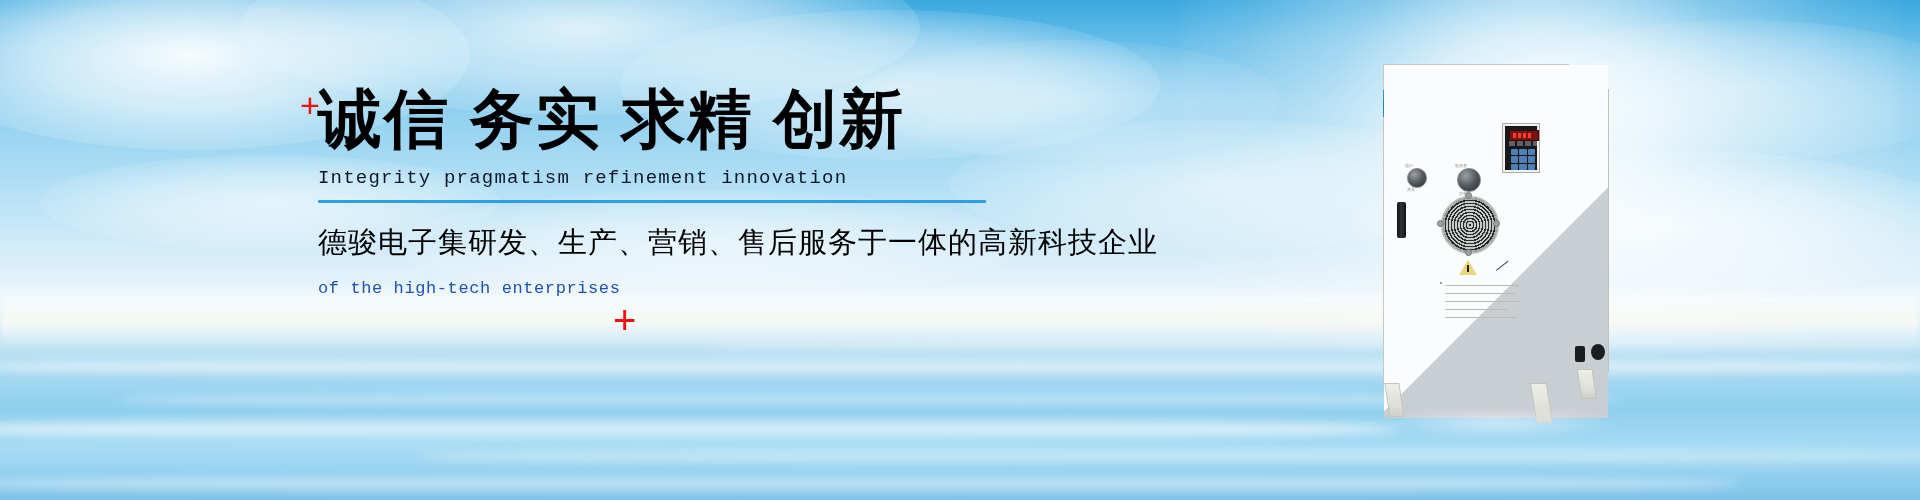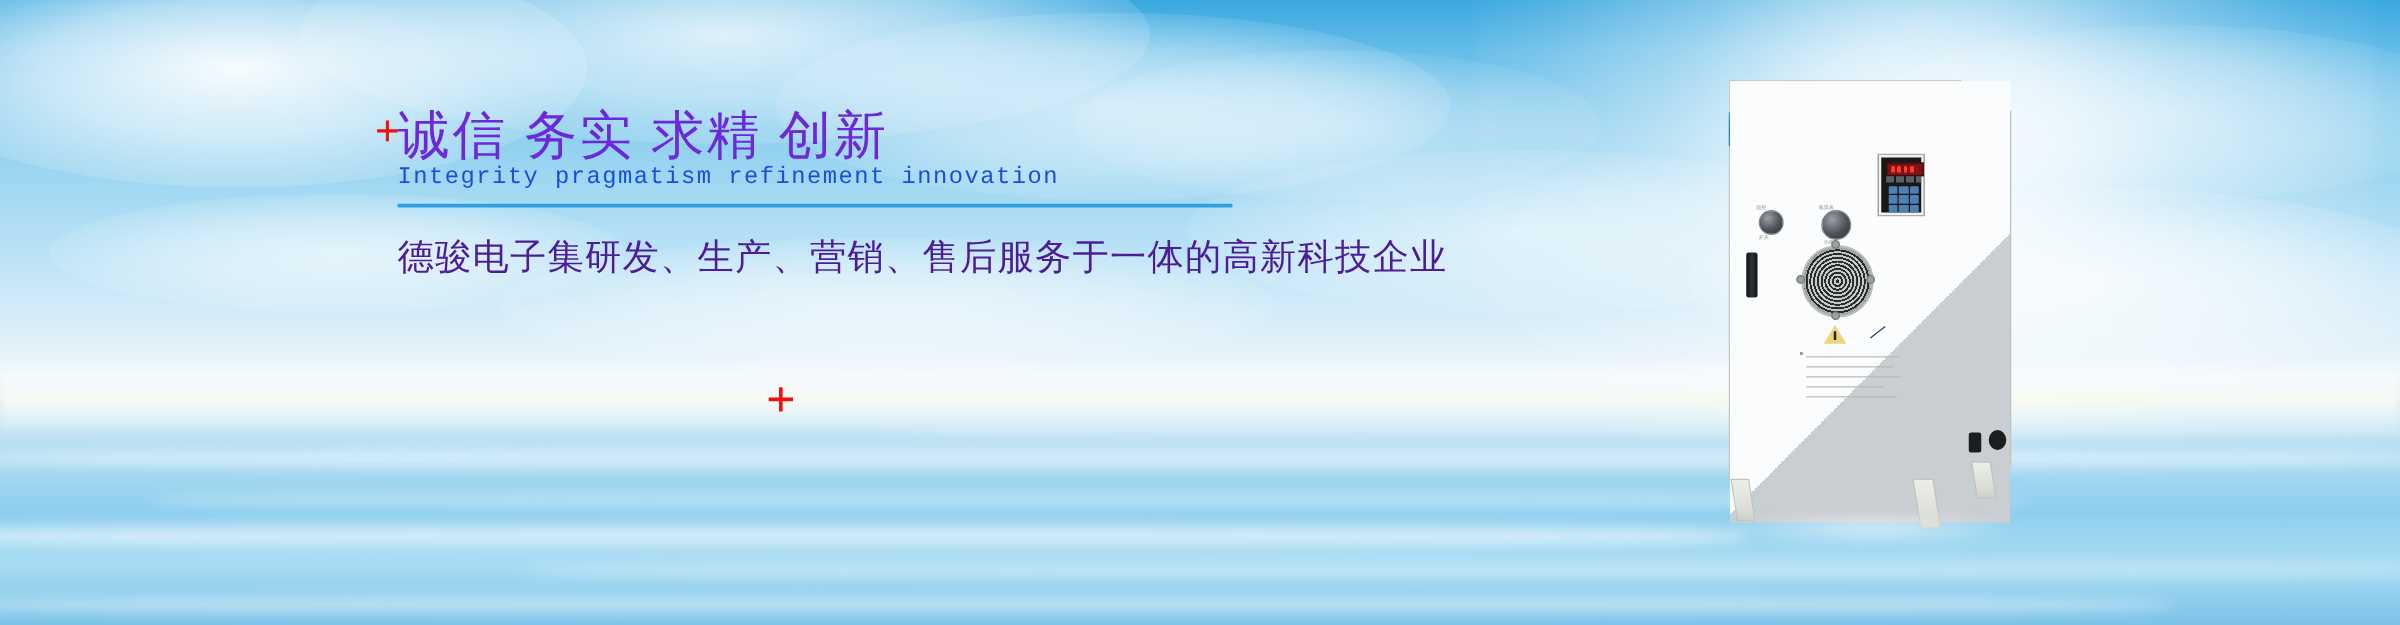--- a/index.html
+++ b/index.html
@@ -100,46 +100,47 @@
 
   
   .text-block {
     position: absolute;
     left: 318px;
     top: 86px;
     width: 700px;
   }
   .headline {
     font-family: "Liberation Sans", sans-serif;
-    font-size: 42px;
-    font-weight: normal;
-    color: #6d28d9;
+    font-size: 64px;
+    font-weight: bold;
+    color: #000000;
     letter-spacing: 2px;
     line-height: 1.05;
     margin: 0;
     white-space: nowrap;
   }
   .headline-en {
     font-family: "Liberation Mono", monospace;
     font-size: 19px;
-    color: #1d4ed8;
+    color: #0f172a;
     letter-spacing: 1.2px;
+    margin-top: 14px;
     white-space: nowrap;
   }
   .divider {
     width: 668px;
     height: 3px;
     background: #2f9fe0;
     margin-top: 11px;
     border-radius: 1px;
   }
   .tagline-cn {
     font-family: "Liberation Serif", serif;
     font-size: 29px;
-    color: #4c1d95;
+    color: #000000;
     letter-spacing: 1px;
     margin-top: 20px;
     white-space: nowrap;
   }
   .tagline-en {
     font-family: "Liberation Mono", monospace;
     font-size: 17px;
     color: #1f53ae;
     letter-spacing: 0.6px;
     line-height: 1.65;
@@ -477,20 +478,21 @@
 
   <div class="plus plus-top">+</div>
   <div class="plus plus-bot">+</div>
 
   <div class="text-block">
     <div class="headline">诚信 务实 求精 创新</div>
     <div class="headline-en">Integrity  pragmatism  refinement  innovation</div>
     <div class="divider"></div>
     <div class="tagline-cn">德骏电子集研发、生产、营销、售后服务于一体的高新科技企业</div>
     <div class="tagline-en">
+      <div>of the high-tech enterprises</div>
     </div>
   </div>
 
   <div class="machine">
     <div class="m-top"></div>
     <div class="m-top-side"></div>
     <div class="m-side">
       <div class="vents"></div>
     </div>
     <div class="m-front"></div>

